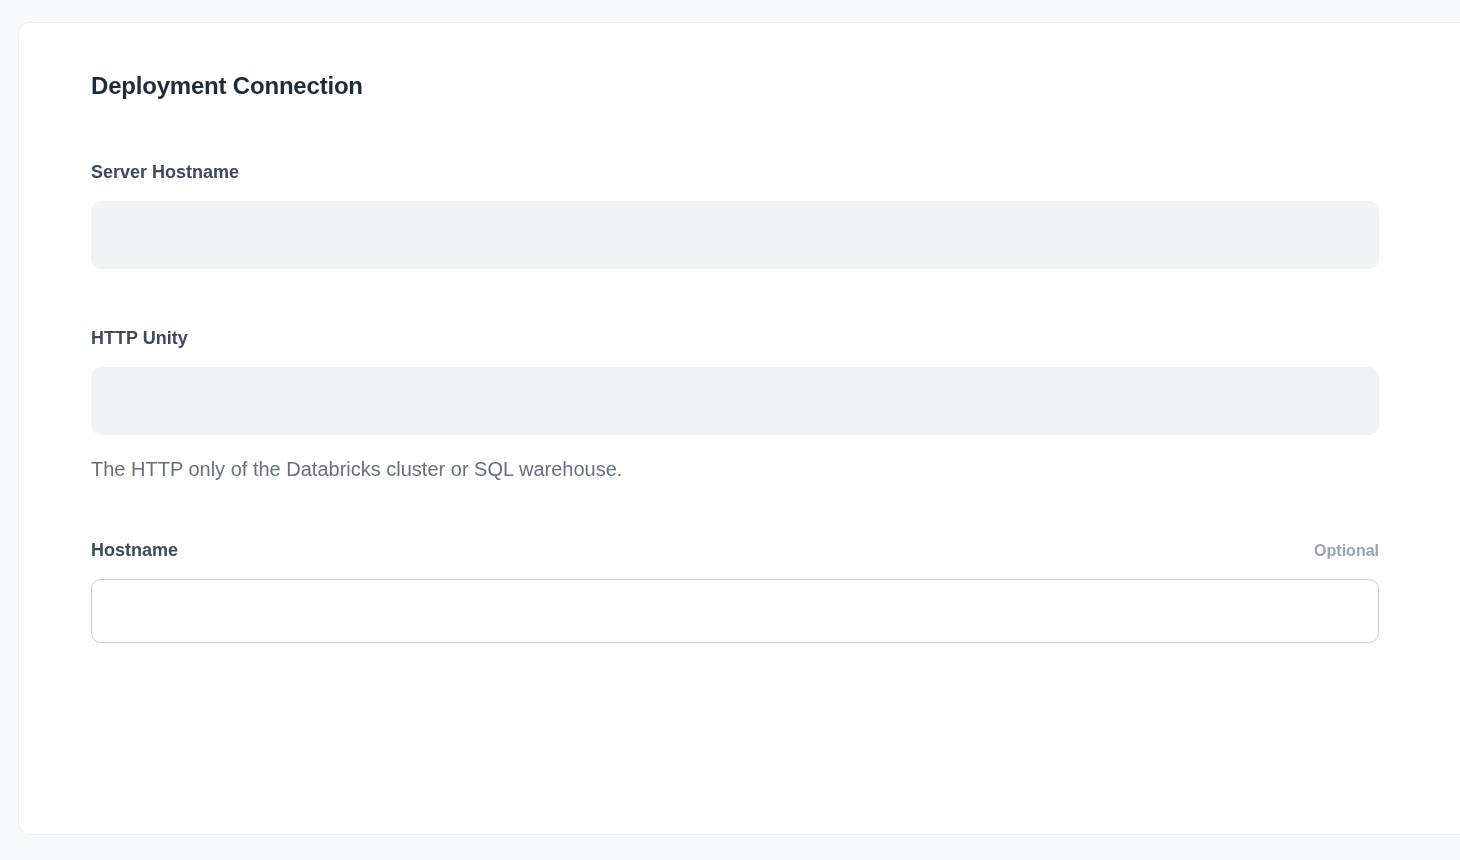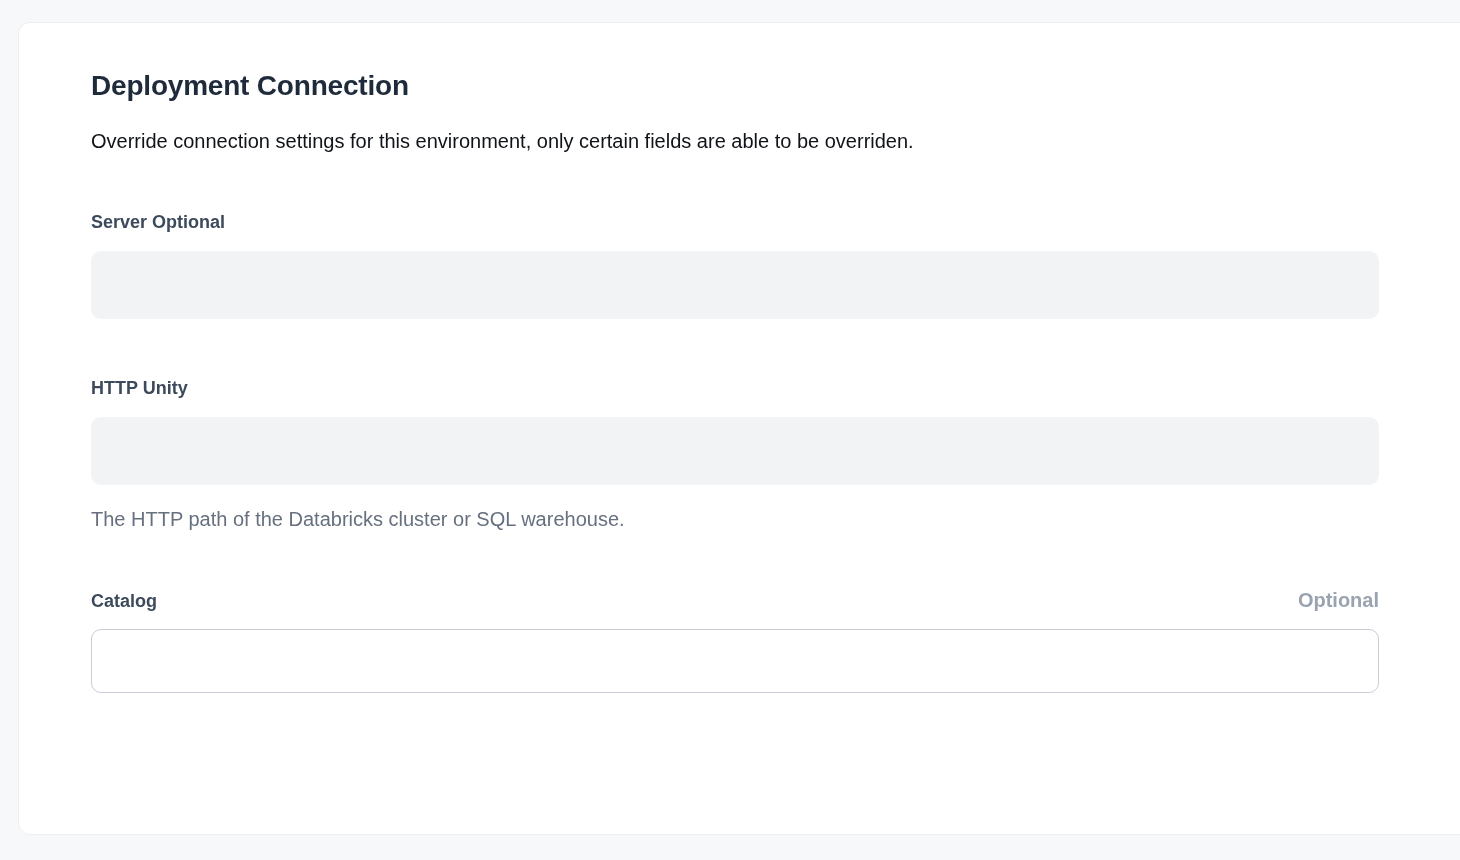--- a/index.html
+++ b/index.html
@@ -25,21 +25,21 @@
     height: 813px;
     background: #ffffff;
     border: 1px solid #eceef1;
     border-radius: 12px;
   }
   .card-inner {
     padding: 46px 0 0 72px;
     width: 1360px;
   }
   .page-title {
-    font-size: 28px;
+    font-size: 24px;
     line-height: 34px;
     font-weight: 700;
     color: #1f2b3b;
     margin: 0;
     letter-spacing: -0.2px;
   }
   .page-subtitle {
     margin-top: 26px;
     font-size: 20px;
     line-height: 24px;
@@ -56,21 +56,21 @@
     align-items: baseline;
     height: 22px;
   }
   .field-label {
     font-size: 18px;
     line-height: 22px;
     font-weight: 700;
     color: #3d4a5c;
   }
   .field-optional {
-    font-size: 20px;
+    font-size: 16px;
     line-height: 22px;
     font-weight: 600;
     color: #9aa3b0;
   }
   .text-input {
     display: block;
     margin-top: 18px;
     width: 1288px;
     border-radius: 10px;
     font-family: "Liberation Sans", sans-serif;
@@ -98,40 +98,39 @@
 </style>
 </head>
 <body>
 
 <div class="viewport">
   <section class="card">
     <div class="card-inner">
 
       <h1 class="page-title">Deployment Connection</h1>
 
-      <div class="page-subtitle">Override connection settings for this environment, only certain fields are able to be overriden.</div>
 
       <div class="field">
         <div class="field-head">
-          <span class="field-label">Server Optional</span>
+          <span class="field-label">Server Hostname</span>
         </div>
         <input type="text" disabled="" class="text-input text-input--disabled" value="" style="">
       </div>
 
       <div class="field">
         <div class="field-head">
           <span class="field-label">HTTP Unity</span>
         </div>
         <input type="text" disabled="" class="text-input text-input--disabled" value="" style="">
-        <div class="field-help">The HTTP path of the Databricks cluster or SQL warehouse.</div>
+        <div class="field-help">The HTTP only of the Databricks cluster or SQL warehouse.</div>
       </div>
 
       <div class="field">
         <div class="field-head">
-          <span class="field-label">Catalog</span>
+          <span class="field-label">Hostname</span>
           <span class="field-optional">Optional</span>
         </div>
         <input type="text" class="text-input text-input--enabled" value="" style="">
       </div>
 
     </div>
   </section>
 </div>
 
 </body></html>

